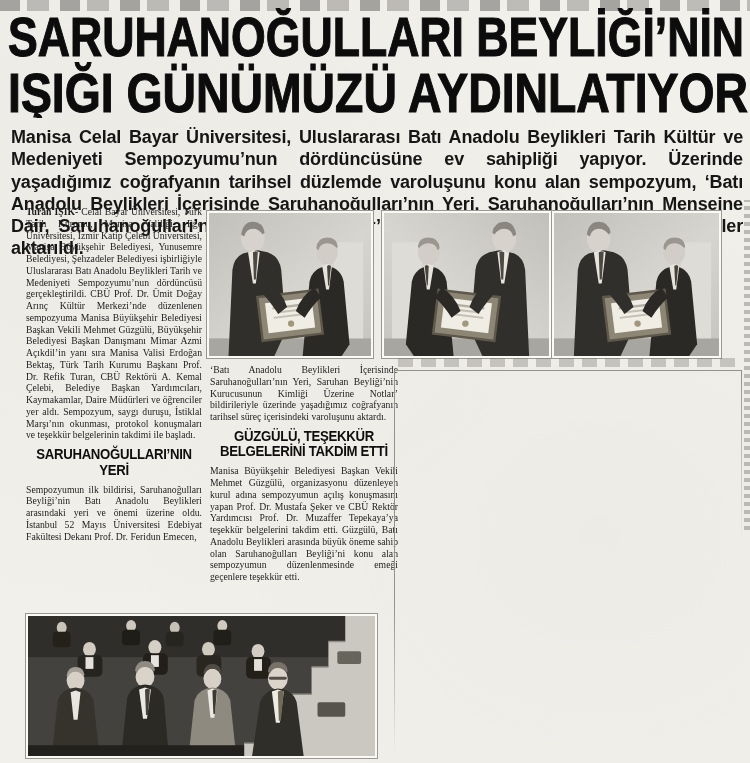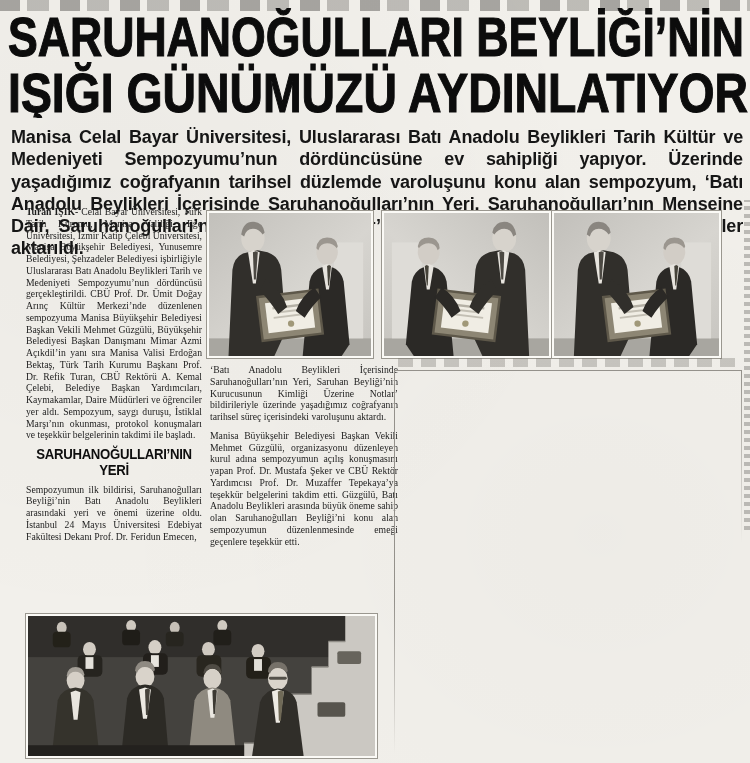--- a/index.html
+++ b/index.html
@@ -151,26 +151,28 @@
     <text class="hl-text" x="8" y="104" font-size="56" textLength="740" lengthAdjust="spacingAndGlyphs">IŞIĞI GÜNÜMÜZÜ AYDINLATIYOR</text>
   </svg>
 
   <p class="lead">Manisa Celal Bayar Üniversitesi, Uluslararası Batı Anadolu Beylikleri Tarih Kültür ve Medeniyeti Sempozyumu’nun dördüncüsüne ev sahipliği yapıyor. Üzerinde yaşadığımız coğrafyanın tarihsel düzlemde varoluşunu konu alan sempozyum, ‘Batı Anadolu Beylikleri İçerisinde Saruhanoğulları’nın Yeri, Saruhanoğulları’nın Menşeine Dair, Saruhanoğulları’na Dair Araştırmalar’ konularında katılımcılara bilimsel bilgiler aktarıldı.</p>
 
   <div class="col col-1">
     <p><span class="byline">Turan IŞIK-</span><span> Celal Bayar Üniversitesi, Türk Tarih Kurumu, Manisa Valiliği, Ege Üniversitesi, İzmir Katip Çelebi Üniversitesi, Manisa Büyükşehir Belediyesi, Yunusemre Belediyesi, Şehzadeler Belediyesi işbirliğiyle Uluslararası Batı Anadolu Beylikleri Tarih ve Medeniyeti Sempozyumu’nun dördüncüsü gerçekleştirildi. CBÜ Prof. Dr. Ümit Doğay Arınç Kültür Merkezi’nde düzenlenen sempozyuma Manisa Büyükşehir Belediyesi Başkan Vekili Mehmet Güzgülü, Büyükşehir Belediyesi Başkan Danışmanı Mimar Azmi Açıkdil’in yanı sıra Manisa Valisi Erdoğan Bektaş, Türk Tarih Kurumu Başkanı Prof. Dr. Refik Turan, CBÜ Rektörü A. Kemal Çelebi, Belediye Başkan Yardımcıları, Kaymakamlar, Daire Müdürleri ve öğrenciler yer aldı. Sempozyum, saygı duruşu, İstiklal Marşı’nın okunması, protokol konuşmaları ve teşekkür belgelerinin takdimi ile başladı.</span></p>
     <h2 class="subhead">
       <div>SARUHANOĞULLARI’NIN YERİ</div>
     </h2>
-    <p>Sempozyumun ilk bildirisi, Saruhanoğulları Beyliği’nin Batı Anadolu Beylikleri arasındaki yeri ve önemi üzerine oldu. İstanbul 24 Mayıs Üniversitesi Edebiyat Fakültesi Dekanı Prof. Dr. Feridun Emecen,</p>
+    <p>Sempozyumun ilk bildirisi, Saruhanoğulları Beyliği’nin Batı Anadolu Beylikleri arasındaki yeri ve önemi üzerine oldu. İstanbul 52 Mayıs Üniversitesi Edebiyat Fakültesi Dekanı Prof. Dr. Feridun Emecen,</p>
   </div>
 
   <div class="col col-2">
     <p>‘Batı Anadolu Beylikleri İçerisinde Saruhanoğulları’nın Yeri, Saruhan Beyliği’nin Kurucusunun Kimliği Üzerine Notlar’ bildirileriyle üzerinde yaşadığımız coğrafyanın tarihsel süreç içerisindeki varoluşunu aktardı.</p>
     <h2 class="subhead">
+      <div>GÜZGÜLÜ, TEŞEKKÜR</div>
+      <div>BELGELERİNİ TAKDİM ETTİ</div>
     </h2>
     <p>Manisa Büyükşehir Belediyesi Başkan Vekili Mehmet Güzgülü, organizasyonu düzenleyen kurul adına sempozyumun açılış konuşmasını yapan Prof. Dr. Mustafa Şeker ve CBÜ Rektör Yardımcısı Prof. Dr. Muzaffer Tepekaya’ya teşekkür belgelerini takdim etti. Güzgülü, Batı Anadolu Beylikleri arasında büyük öneme sahip olan Saruhanoğulları Beyliği’ni konu alan sempozyumun düzenlenmesinde emeği geçenlere teşekkür etti.</p>
   </div>
 
   <div class="photo photo-1">
     <svg width="162" height="143" viewBox="0 0 166 146" preserveAspectRatio="none">
       <use href="#ceremony-scene"></use>
     </svg>
   </div>
   <div class="photo photo-2">

